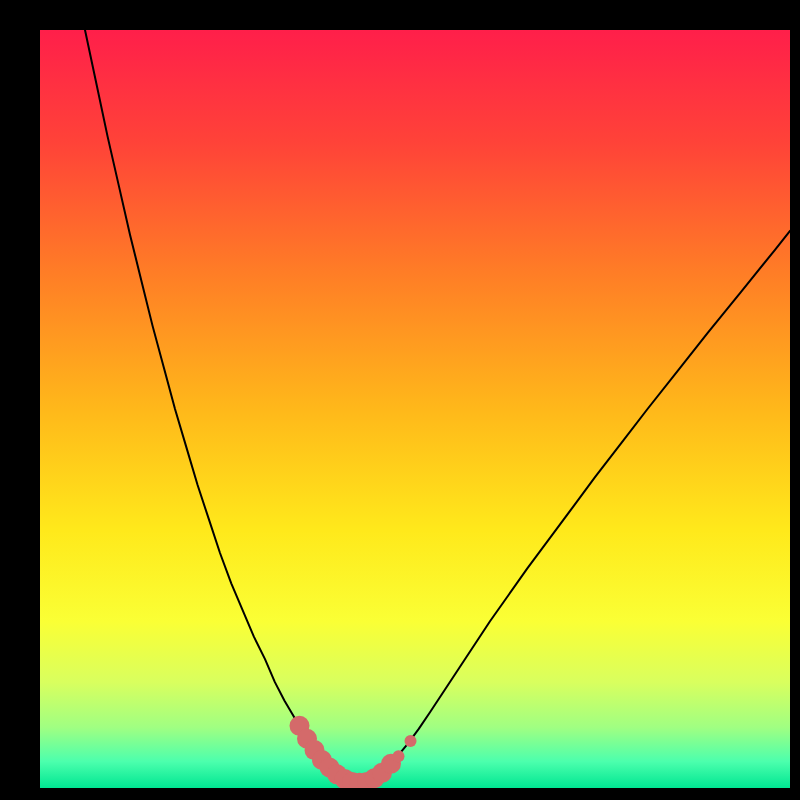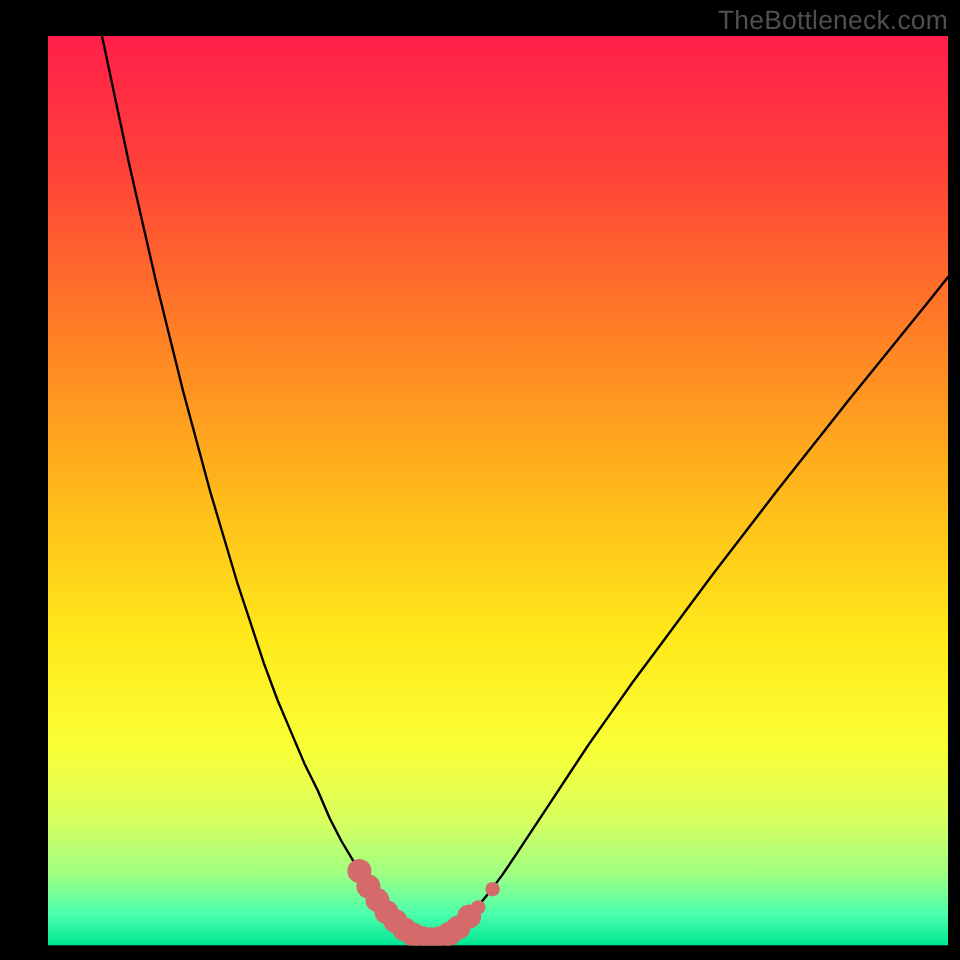--- a/index.html
+++ b/index.html
@@ -37,21 +37,20 @@
   .plot-area svg {
     display: block;
     width: 750px;
     height: 758px;
   }
 </style>
 </head>
 <body>
 
 <div class="frame">
-  <div class="watermark">TheBottleneck.com</div>
 
   <div class="plot-area">
     <svg viewBox="0 0 750 758" preserveAspectRatio="none">
       <defs>
         <linearGradient id="bg-grad" x1="0" y1="0" x2="0" y2="1">
             <stop offset="0%" stop-color="#ff1f4a"></stop>
             <stop offset="15%" stop-color="#ff4338"></stop>
             <stop offset="32%" stop-color="#ff7d26"></stop>
             <stop offset="50%" stop-color="#ffb81a"></stop>
             <stop offset="66%" stop-color="#ffe91b"></stop>

